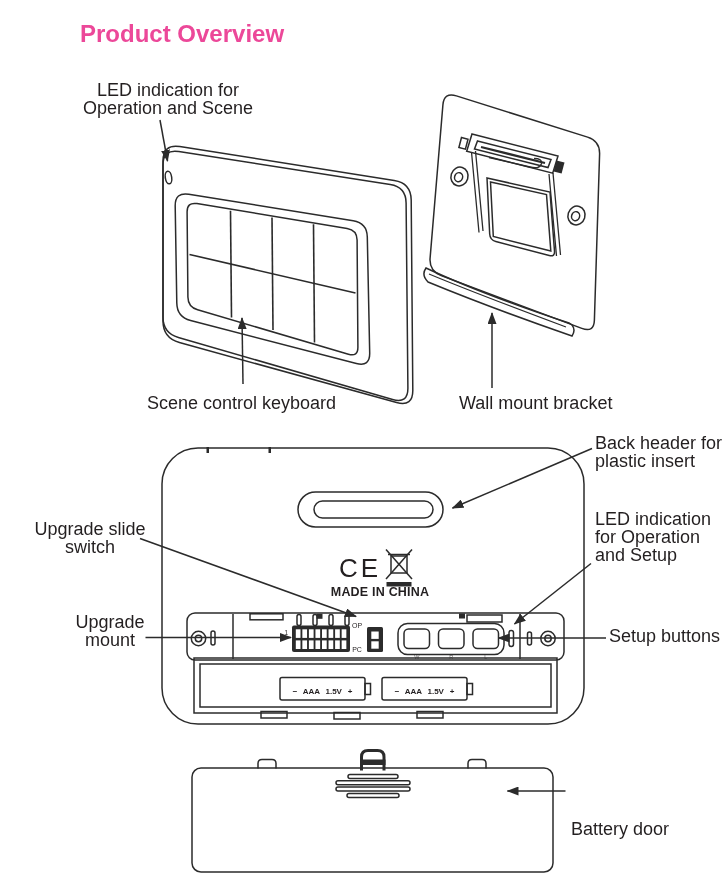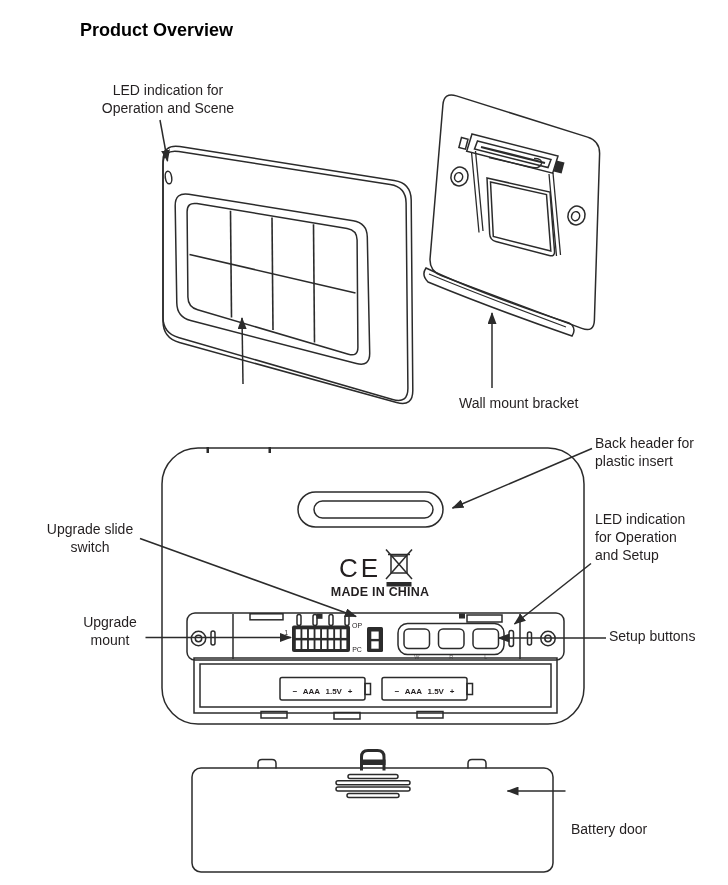--- a/index.html
+++ b/index.html
@@ -1,21 +1,21 @@
 <!DOCTYPE html>
 <html><head>
 <meta charset="utf-8">
 <style>
   html,body{margin:0;padding:0;background:#fff;}
   #canvas{position:relative;width:728px;height:885px;background:#fff;overflow:hidden;
           font-family:"Liberation Sans",sans-serif;}
   #art{position:absolute;left:0;top:0;}
-  .label{position:absolute;font-size:14px;line-height:18px;color:#231f20;white-space:nowrap;}
+  .label{position:absolute;font-size:18px;line-height:18px;color:#231f20;white-space:nowrap;}
   .center{text-align:center;}
-  .title{position:absolute;left:80px;top:20px;font-size:18px;font-weight:700;color:#000000;}
+  .title{position:absolute;left:80px;top:20px;font-size:24px;font-weight:700;color:#ec4899;}
   .ln{display:block;}
   svg .st{stroke:#2b2b2b;fill:none;stroke-width:1.5;}
   svg text{font-family:"Liberation Sans",sans-serif;fill:#231f20;}
 </style>
 </head>
 <body>
 
 <div id="canvas">
 
 <svg id="art" width="728" height="885" viewBox="0 0 728 885">
@@ -204,20 +204,21 @@
   </g>
 </svg>
 
 <div class="title">Product Overview</div>
 
 <div class="label center" style="left:73px;top:81px;width:190px;">
   <span class="ln">LED indication for</span>
   <span class="ln">Operation and Scene</span>
 </div>
 
+<div class="label" style="left:147px;top:394px;">Scene control keyboard</div>
 
 <div class="label" style="left:459px;top:394px;">Wall mount bracket</div>
 
 <div class="label" style="left:595px;top:434px;">
   <span class="ln">Back header for</span>
   <span class="ln">plastic insert</span>
 </div>
 
 <div class="label center" style="left:25px;top:520px;width:130px;">
   <span class="ln">Upgrade slide</span>

